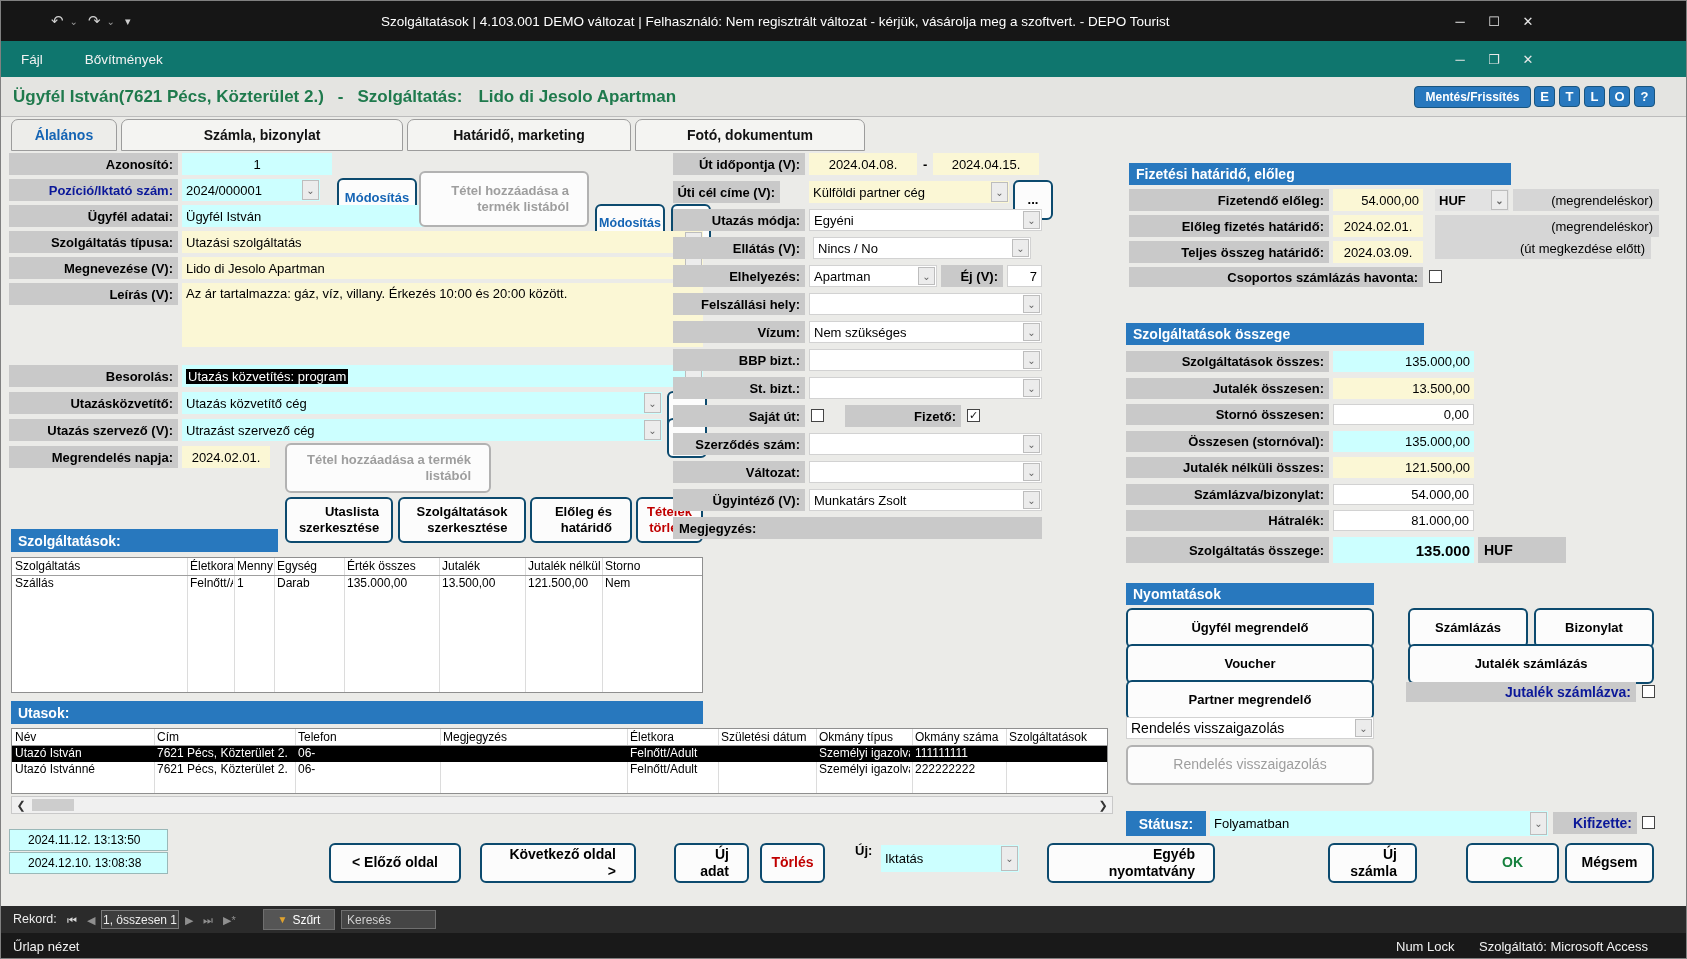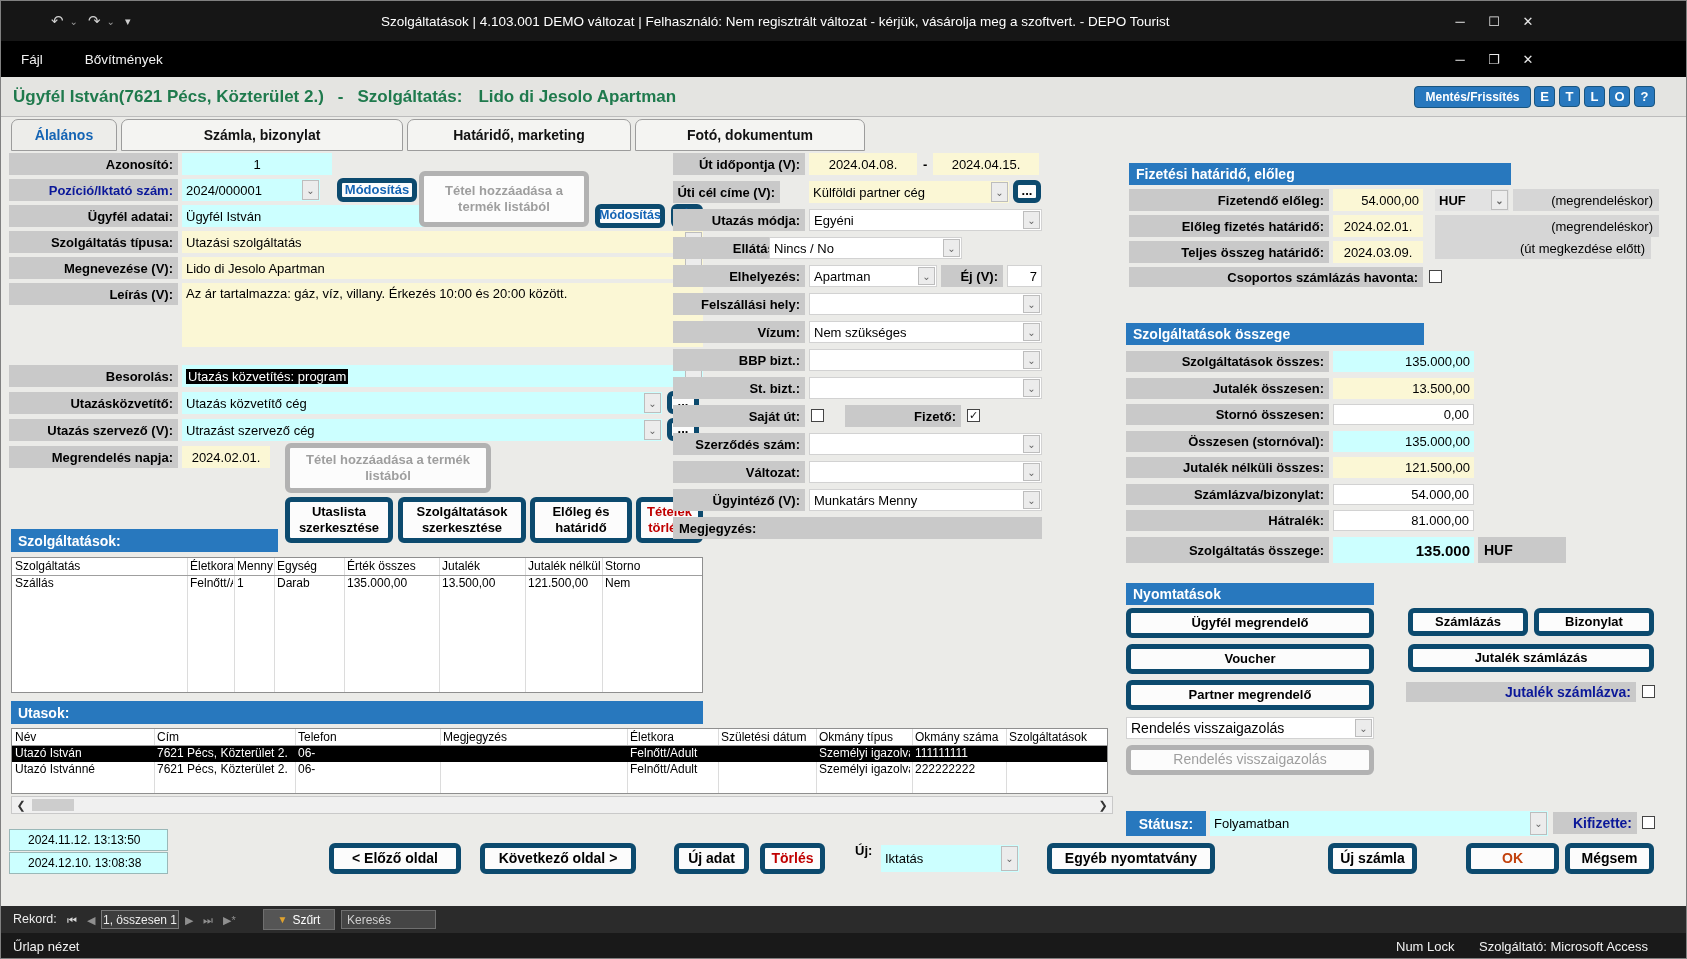--- a/index.html
+++ b/index.html
@@ -1,46 +1,46 @@
 <!DOCTYPE html>
 <html><head>
 <meta charset="utf-8">
 <style>
   *{box-sizing:border-box;margin:0;padding:0}
   html,body{background:#4a4a4a}
   body{font-family:"Liberation Sans",sans-serif}
   .win{position:relative;width:1687px;height:959px;background:#ebebe8;overflow:hidden;border:1px solid #808080}
   .a{position:absolute}
   .titlebar{background:#161616;color:#fff}
-  .menubar{background:#000000;color:#fff}
+  .menubar{background:#0f766e;color:#fff}
   .ticon{color:#cfcfcf;font-size:15px;margin-right:6px}
   .tcaret{color:#9a9a9a;font-size:10px;margin-right:10px}
   .wbtn{width:34px;height:100%;display:flex;align-items:center;justify-content:center;color:#e8e8e8;font-size:13px}
   .title-text{color:#fff;font-size:13.5px;white-space:nowrap}
   .menu-item{color:#f2f2f2;font-size:13.5px;display:flex;align-items:center;justify-content:center;height:100%;padding:0 12px}
   .greenbar{background:#e4e4e1;border-bottom:1px solid #bcbcbc}
   .gtxt{color:#1f7a4d;font-weight:bold;font-size:17px;white-space:nowrap}
   .bluebtn{background:#2878be;border:1px solid #1a557f;border-radius:4px;color:#fff;font-weight:bold;display:flex;align-items:center;justify-content:center}
   .tab{background:#f4f4f2;border:1px solid #9c9c9c;border-radius:7px 7px 0 0;display:flex;align-items:center;justify-content:center;font-weight:bold;font-size:14px;color:#111}
   .tab.active{color:#1464b4;background:#ededea}
   .lbl{background:#c9c9c9;display:flex;align-items:center;justify-content:flex-end;padding-right:5px;font-weight:bold;font-size:13px;color:#000;white-space:nowrap;overflow:hidden}
   .lbl.navy{color:#0b1899}
   .lbl.left{justify-content:flex-start;padding-left:6px}
   .fld{display:flex;align-items:center;font-size:13px;padding:0 4px;white-space:nowrap;overflow:hidden;color:#000}
   .cyan{background:#ccffff}
   .yellow{background:#fbf7d5}
   .whitef{background:#fff;border:1px solid #d2d2d2}
   .gfld{background:#e2e2e2}
   .combo{padding-right:20px}
   .arr{position:absolute;right:1px;top:1px;bottom:1px;width:17px;background:#ececec;border:1px solid #bdbdbd;display:flex;align-items:center;justify-content:center;font-size:10px;color:#666}
-  .btn{background:#fcfcfc;border:5px solid #0c4a6e;border-radius:6px;display:flex;align-items:center;justify-content:center;text-align:center;font-weight:bold;font-size:13px;color:#000;line-height:1.25;padding:2px}
+  .btn{background:#fcfcfc;border:2px solid #0c4a6e;border-radius:6px;display:flex;align-items:center;justify-content:center;text-align:right;font-weight:bold;font-size:13px;color:#000;line-height:1.25;padding:18px}
   .btn.dis{color:#9e9e9e;border-color:#b2b2b2}
   .btn.bluet{color:#1464b4}
   .btn.redt{color:#c00000}
-  .btn.greent{color:#c2410c}
+  .btn.greent{color:#15803d}
   .bluebar{background:#2878be;color:#fff;font-weight:bold;font-size:14px;display:flex;align-items:center;padding-left:7px}
   .tablebox{background:#fff;border:1px solid #8f8f8f}
   .th,.td{position:absolute;font-size:12px;white-space:nowrap;overflow:hidden;line-height:15px}
   .colsep{position:absolute;top:0;bottom:0;width:1px;background:#dcdcdc}
   .hline{position:absolute;left:0;right:0;height:1px;background:#9f9f9f}
   .rowband{position:absolute;left:0;right:0}
   .selrow{background:#000;color:#fff}
   .chk{width:13px;height:13px;background:#fff;border:1px solid #444;display:flex;align-items:center;justify-content:center;font-size:11px;color:#111}
   .note{background:#d6d6d6;display:flex;align-items:center;justify-content:flex-end;padding-right:6px;font-size:13px;white-space:nowrap}
   .seltxt{background:#000;color:#fff;padding:0 2px}
@@ -263,21 +263,21 @@
   </div>
   <div class="a btn" style="left:1012px;top:179px;width:28px;height:23px">...</div>
 
   <div class="a lbl" style="left:672px;top:208px;width:132px;height:22px">Utazás módja:</div>
   <div class="a fld whitef combo" style="left:808px;top:208px;width:233px;height:22px">
     <span>Egyéni</span>
     <span class="arr">⌄</span>
   </div>
 
   <div class="a lbl" style="left:672px;top:236px;width:132px;height:22px">Ellátás (V):</div>
-  <div class="a fld whitef combo" style="left:768px;top:236px;width:193px;height:22px">
+  <div class="a fld whitef combo" style="left:812px;top:236px;width:218px;height:22px">
     <span>Nincs / No</span>
     <span class="arr">⌄</span>
   </div>
 
   <div class="a lbl" style="left:672px;top:264px;width:132px;height:22px">Elhelyezés:</div>
   <div class="a fld whitef combo" style="left:808px;top:264px;width:128px;height:22px">
     <span>Apartman</span>
     <span class="arr">⌄</span>
   </div>
   <div class="a lbl" style="left:940px;top:264px;width:62px;height:22px">Éj (V):</div>
@@ -316,21 +316,21 @@
     <span class="arr">⌄</span>
   </div>
 
   <div class="a lbl" style="left:672px;top:460px;width:132px;height:22px">Változat:</div>
   <div class="a fld whitef combo" style="left:808px;top:460px;width:233px;height:22px">
     <span class="arr">⌄</span>
   </div>
 
   <div class="a lbl" style="left:672px;top:488px;width:132px;height:22px">Ügyintéző (V):</div>
   <div class="a fld whitef combo" style="left:808px;top:488px;width:233px;height:22px">
-    <span>Munkatárs Menny</span>
+    <span>Munkatárs Zsolt</span>
     <span class="arr">⌄</span>
   </div>
 
   <div class="a bluebar" style="left:1128px;top:162px;width:382px;height:22px">Fizetési határidő, előleg</div>
 
   <div class="a lbl left" style="left:672px;top:516px;width:369px;height:22px">Megjegyzés:</div>
 
   <div class="a lbl" style="left:1128px;top:188px;width:200px;height:22px">Fizetendő előleg:</div>
   <div class="a fld yellow vr" style="left:1332px;top:188px;width:90px;height:22px">54.000,00</div>
   <div class="a fld gfld combo" style="left:1434px;top:188px;width:74px;height:22px;font-weight:bold">

